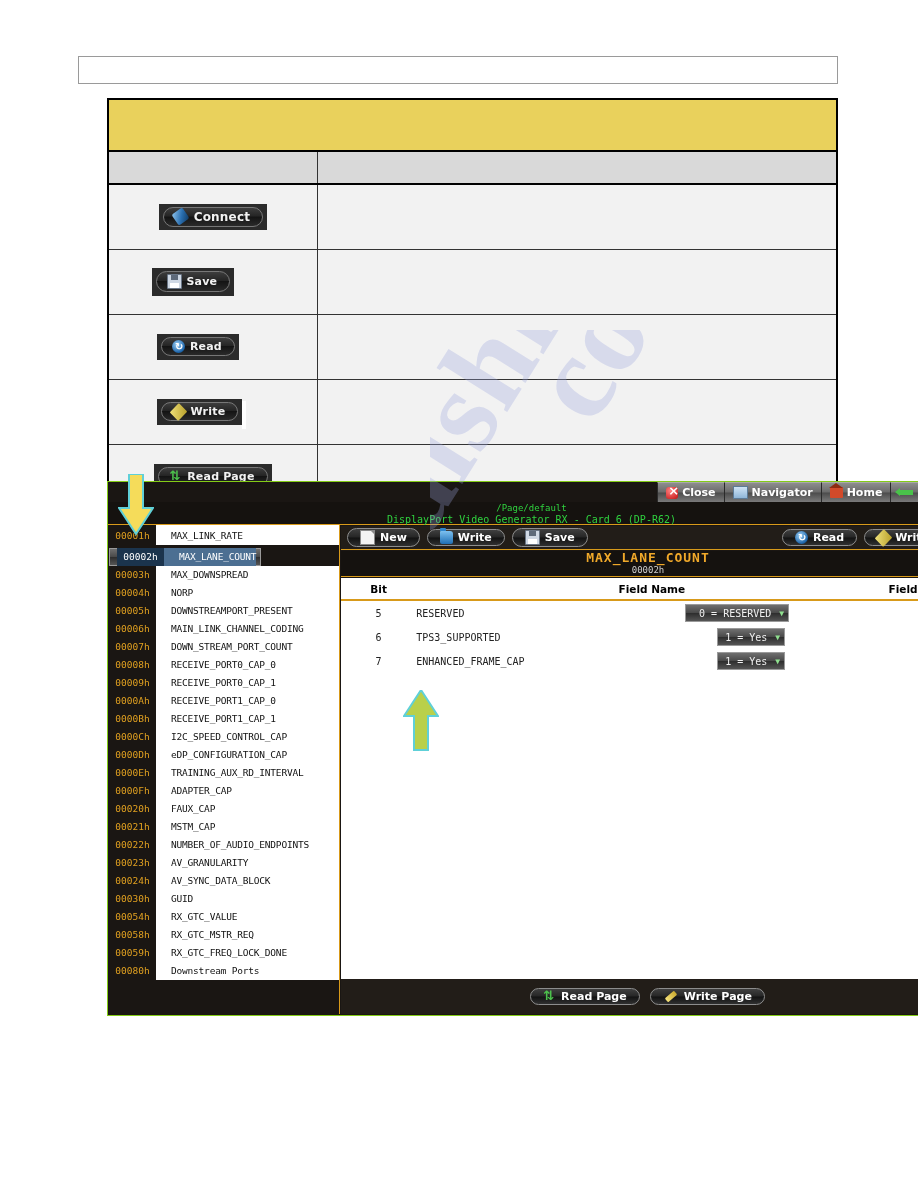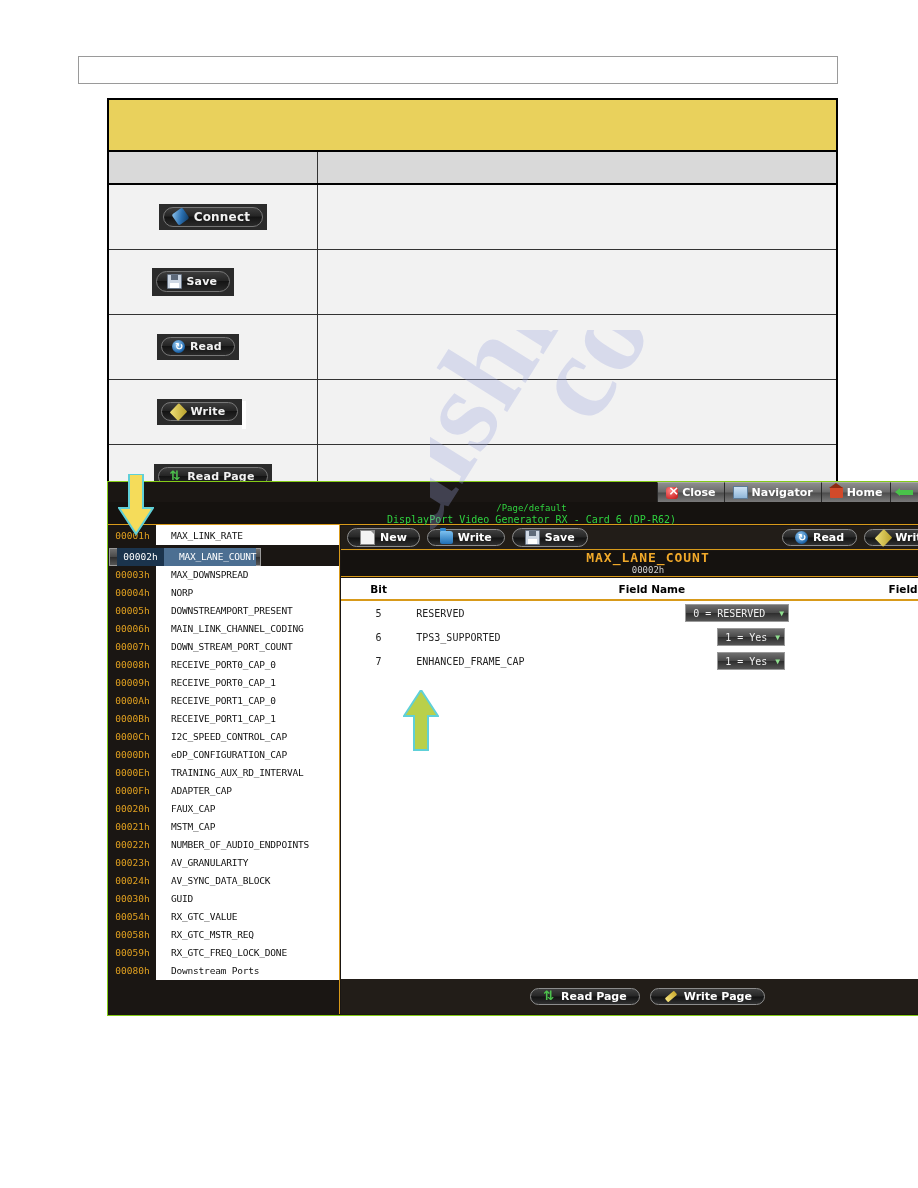--- a/index.html
+++ b/index.html
@@ -127,21 +127,21 @@
   .fieldtbl td.c-bit{text-align:center;}
   .txtin{width:44px;height:17px;border:1px solid #8a8a8a;background:#fff;
     font-size:10px;text-align:center;line-height:15px;color:#111;
     font-family:"DejaVu Sans Mono",monospace;display:inline-block;box-sizing:border-box;}
   .sel{display:inline-flex;align-items:center;justify-content:space-between;
     height:18px;border:1px solid #9a9a9a;
     background:linear-gradient(to bottom,#6f6f6f 0%,#4a4a4a 48%,#2e2e2e 52%,#555 100%);
     color:#f0f0f0;font-size:10px;padding:0 4px 0 7px;box-sizing:border-box;
     font-family:"DejaVu Sans Mono",monospace;}
   .sel .cv{margin-left:8px;color:#8fe08f;font-size:8px;}
-  .sel.w1{width:104px;}
+  .sel.w1{width:104px;justify-content:flex-end;}
   .sel.w2{width:68px;margin-left:32px;}
 
   
   .app-bottom{position:absolute;left:233px;right:1px;bottom:1px;height:35px;
     background:#221d18;display:flex;align-items:center;justify-content:center;gap:10px;}
   .app-bottom .tbar-btn{margin-right:0;}
 </style>
 </head>
 <body>
 

